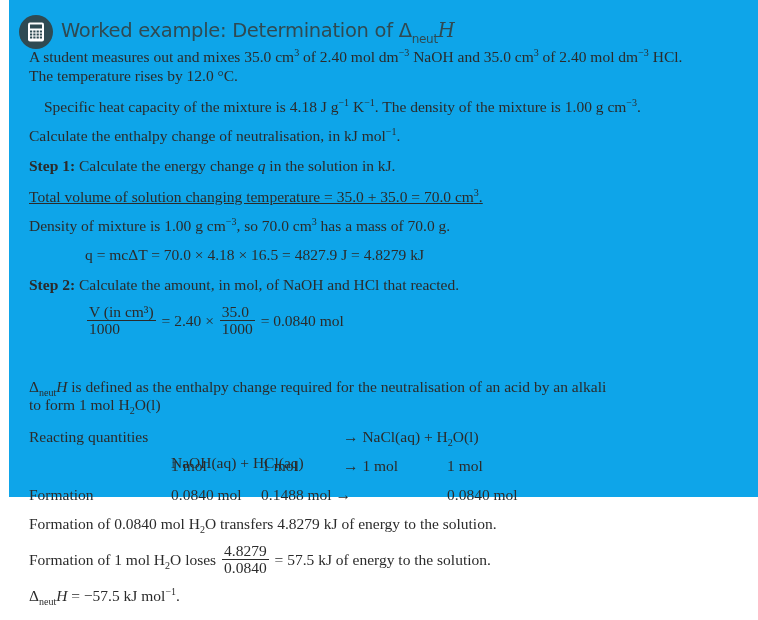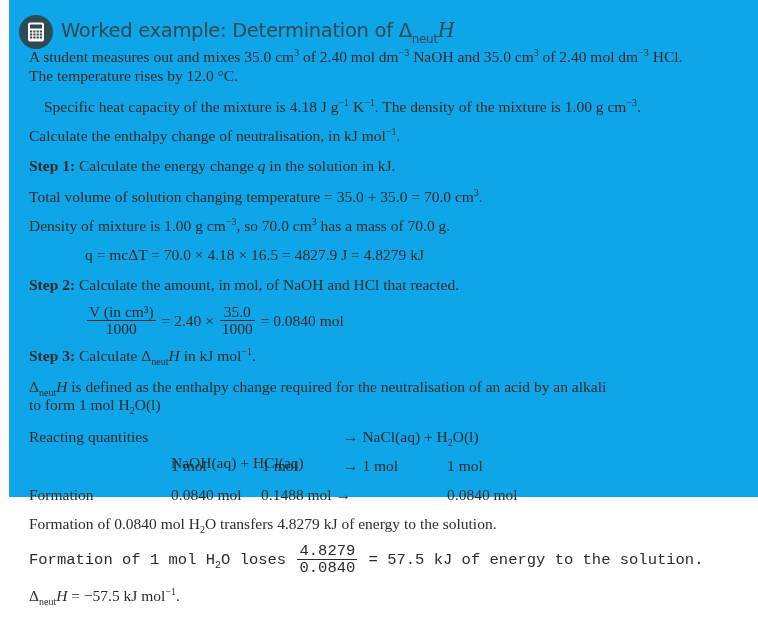--- a/index.html
+++ b/index.html
@@ -19,21 +19,21 @@
   }
   .title i { font-family:"DejaVu Serif", serif; }
   .title sub { font-size:12px; vertical-align:-6px; }
   .t {
     position:absolute; font-family:"Liberation Serif", serif; font-size:15.5px;
     color:#2b2b2b; white-space:nowrap; line-height:18px;
   }
   .t b { font-weight:bold; }
   .t sup { font-size:10px; vertical-align:6px; line-height:0; }
   .t sub { font-size:10px; vertical-align:-4px; line-height:0; }
-  .frac { display:inline-block; vertical-align:middle; text-align:center; line-height:16px; margin:0 2px; }
+  .frac { display:inline-block; vertical-align:middle; line-height:16px; margin:0 2px; }
   .frac .num { display:block; border-bottom:1px solid #2b2b2b; padding:0 2px; }
   .frac .den { display:block; padding:0 2px; }
 </style>
 </head>
 <body>
 
 <div class="panel">
 
   <div class="header">
     <div class="icon-circle">
@@ -61,36 +61,35 @@
 
   <div class="t" style="left:20px;top:48px;"><span>A student measures out and mixes 35.0 cm</span><sup>3</sup><span> of 2.40 mol dm</span><sup>−3</sup><span> NaOH and 35.0 cm</span><sup>3</sup><span> of 2.40 mol dm</span><sup>−3</sup><span> HCl.</span></div>
   <div class="t" style="left:20px;top:67px;">The temperature rises by 12.0 °C.</div>
 
   <div class="t" style="left:20px;top:98px;margin-left:15px;"><span>Specific heat capacity of the mixture is 4.18 J g</span><sup>−1</sup><span> K</span><sup>−1</sup><span>. The density of the mixture is 1.00 g cm</span><sup>−3</sup><span>.</span></div>
 
   <div class="t" style="left:20px;top:127px;"><span>Calculate the enthalpy change of neutralisation, in kJ mol</span><sup>−1</sup><span>.</span></div>
 
   <div class="t" style="left:20px;top:157px;"><b>Step 1:</b><span> Calculate the energy change </span><i>q</i><span> in the solution in kJ.</span></div>
 
-  <div class="t" style="left:20px;top:188px;"><span>Total volume of solution changing temperature = 35.0 + 35.0 = 70.0 cm</span><sup>3</sup><span>.</span></div>
+  <div class="t" style="left:20px;top:188px;text-decoration:underline;"><span>Total volume of solution changing temperature = 35.0 + 35.0 = 70.0 cm</span><sup>3</sup><span>.</span></div>
 
   <div class="t" style="left:20px;top:217px;"><span>Density of mixture is 1.00 g cm</span><sup>−3</sup><span>, so 70.0 cm</span><sup>3</sup><span> has a mass of 70.0 g.</span></div>
 
   <div class="t" style="left:76px;top:246px;">q = mcΔT = 70.0 × 4.18 × 16.5 = 4827.9 J = 4.8279 kJ</div>
 
   <div class="t" style="left:20px;top:276px;"><b>Step 2:</b><span> Calculate the amount, in mol, of NaOH and HCl that reacted.</span></div>
 
   <div class="t" style="left:76px;top:304px;line-height:16px;">
     <span class="frac"><span class="num">V (in cm³)</span><span class="den">1000</span></span>
     <span style="vertical-align:middle">= 2.40 ×</span>
     <span class="frac"><span class="num">35.0</span><span class="den">1000</span></span>
     <span style="vertical-align:middle">= 0.0840 mol</span>
   </div>
 
-  <div class="t" style="left:20px;top:347px;"><b>Step 3:</b><span> Calculate Δ</span><sub>neut</sub><i>H</i><span> in kJ mol</span><sup>−1</sup><span>.</span></div>
 
   <div class="t" style="left:20px;top:378px;"><span>Δ</span><sub>neut</sub><i>H</i><span> is defined as the enthalpy change required for the neutralisation of an acid by an alkali</span></div>
   <div class="t" style="left:20px;top:396px;"><span>to form 1 mol H</span><sub>2</sub><span>O(l)</span></div>
 
   <div>
     <div class="t" style="left:20px;top:428px;">Reacting quantities</div>
     <div class="t" style="left:162px;top:428px;margin-top:26px;">NaOH(aq) + HCl(aq)</div>
     <div class="t" style="left:334px;top:428px;"><span>→ NaCl(aq) + H</span><sub>2</sub><span>O(l)</span></div>
 
     <div class="t" style="left:162px;top:457px;">1 mol</div>
@@ -99,21 +98,21 @@
     <div class="t" style="left:438px;top:457px;">1 mol</div>
 
     <div class="t" style="left:20px;top:486px;">Formation</div>
     <div class="t" style="left:162px;top:486px;">0.0840 mol</div>
     <div class="t" style="left:252px;top:486px;">0.1488 mol →</div>
     <div class="t" style="left:438px;top:486px;">0.0840 mol</div>
   </div>
 
   <div class="t" style="left:20px;top:515px;"><span>Formation of 0.0840 mol H</span><sub>2</sub><span>O transfers 4.8279 kJ of energy to the solution.</span></div>
 
-  <div class="t" style="left:20px;top:543px;line-height:16px;font-family:Liberation Mono, monospace;">
+  <div class="t" style="left:20px;top:543px;line-height:16px;">
     <span style="vertical-align:middle"><span>Formation of 1 mol H</span><sub>2</sub><span>O loses</span></span>
     <span class="frac"><span class="num">4.8279</span><span class="den">0.0840</span></span>
     <span style="vertical-align:middle">= 57.5 kJ of energy to the solution.</span>
   </div>
 
   <div class="t" style="left:20px;top:587px;"><span>Δ</span><sub>neut</sub><i>H</i><span> = −57.5 kJ mol</span><sup>−1</sup><span>.</span></div>
 
 </div>
 
 </body></html>

